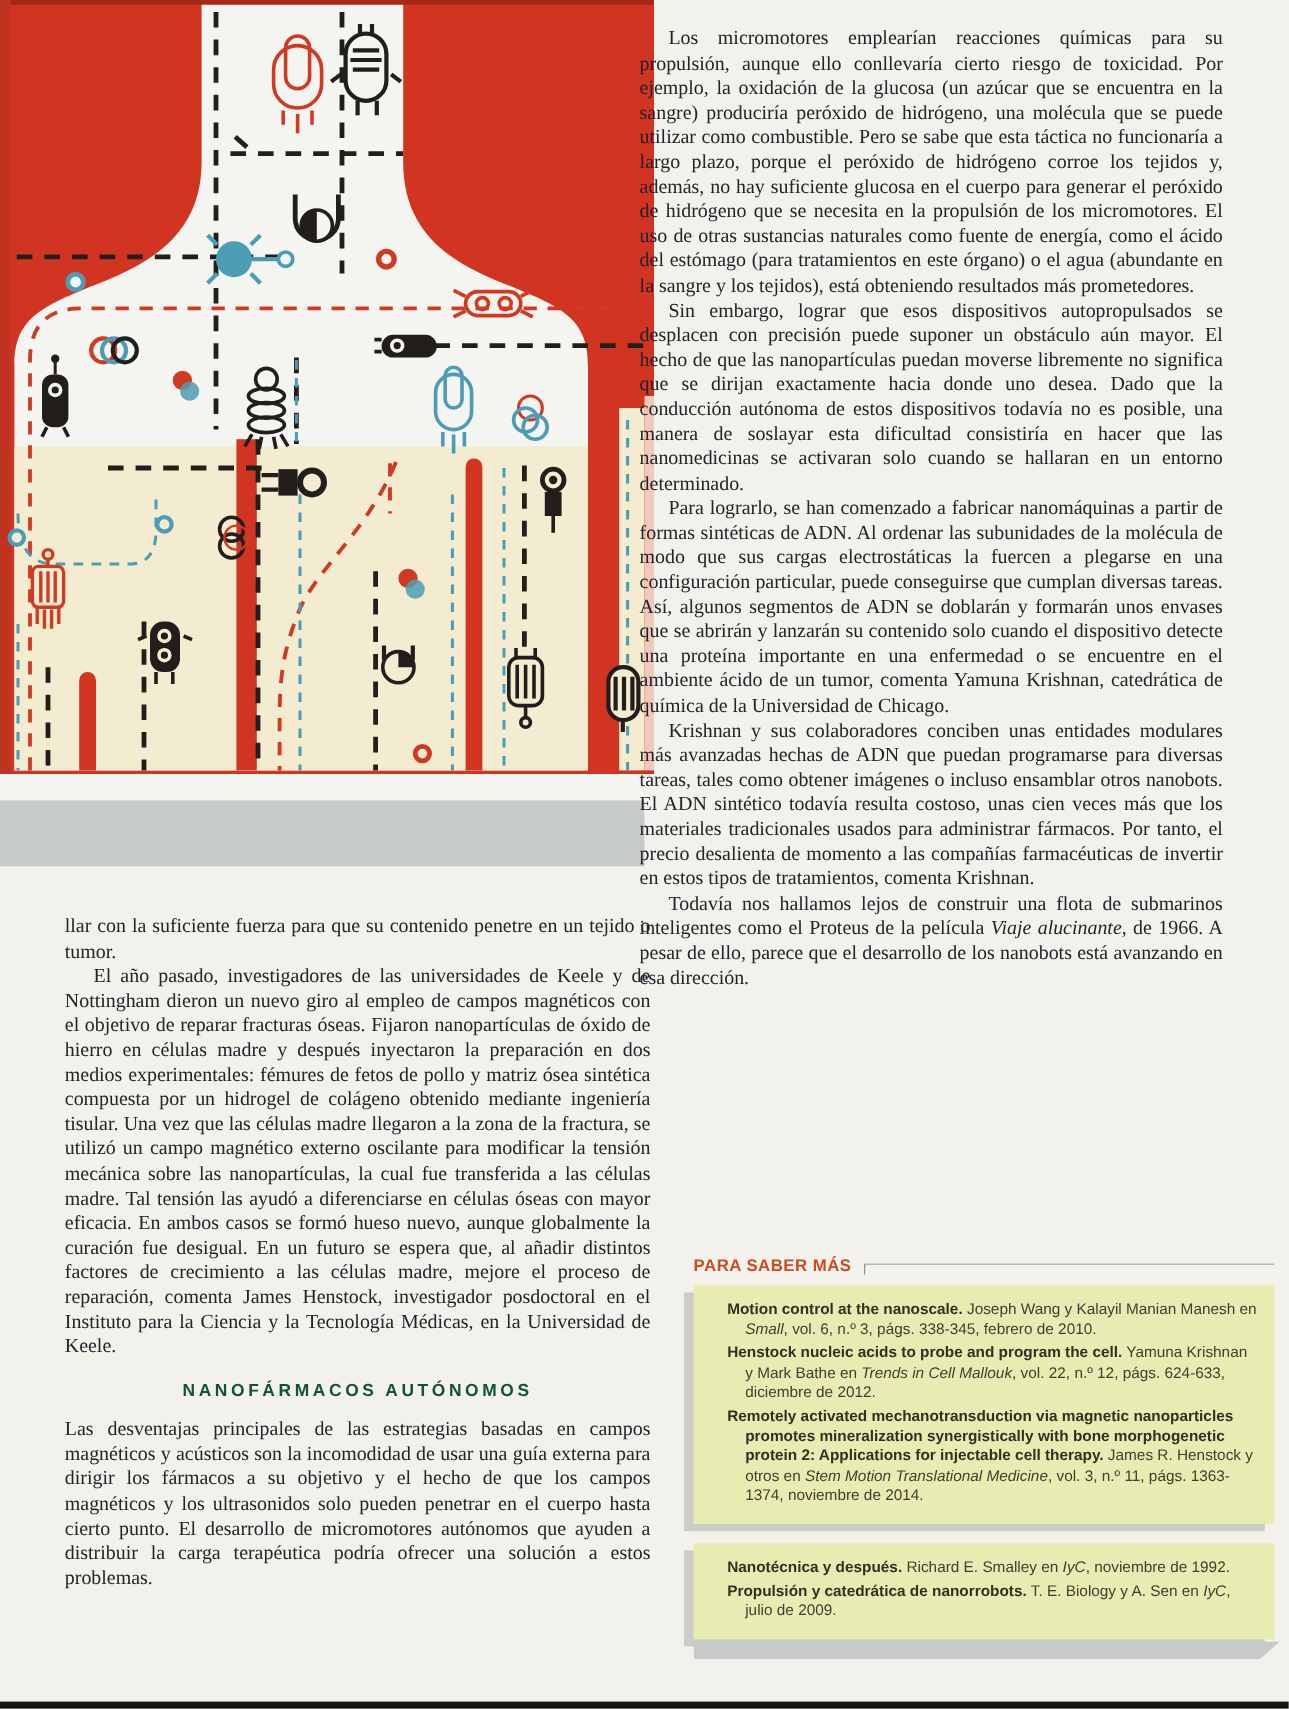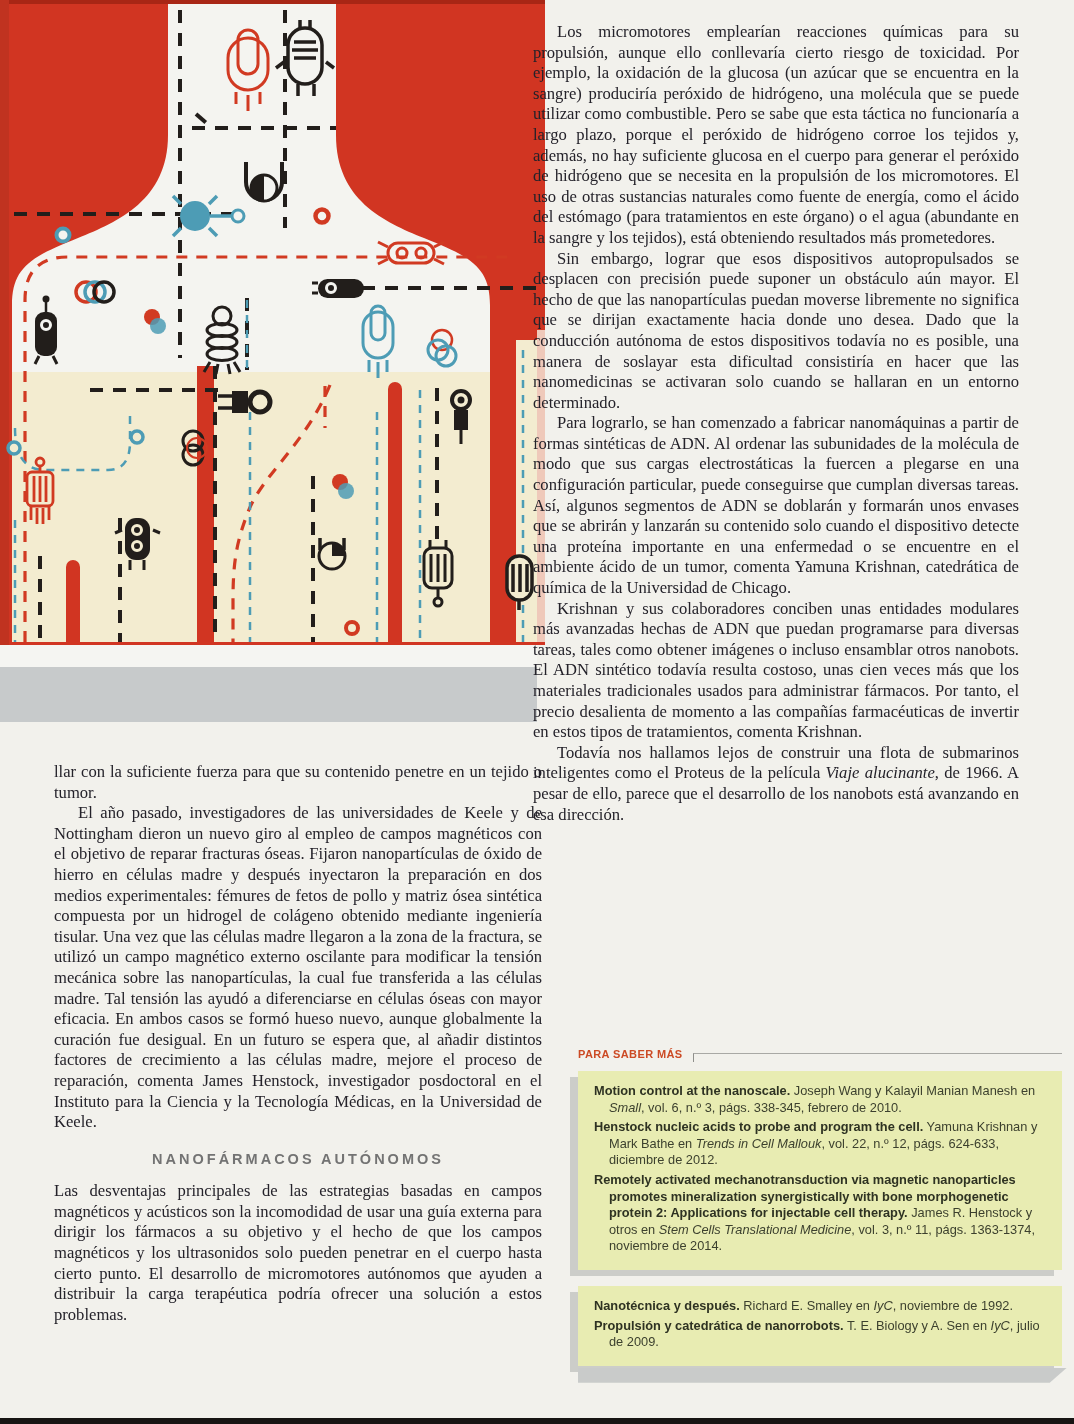--- a/index.html
+++ b/index.html
@@ -10,28 +10,28 @@
   }
   .illustration{position:absolute;left:0;top:0;width:545px;height:740px;}
   .column{position:absolute;color:#24222a;font-size:16.6px;line-height:20.6px;text-align:justify;}
   .column p{margin:0;text-indent:24px;}
   .column p.no-indent{text-indent:0;}
   .col-right{left:533px;top:22px;width:486px;}
   .col-left{left:54px;top:762px;width:488px;}
   .section-heading{
     font-family:"Liberation Sans", sans-serif;font-weight:bold;
     font-size:14.5px;letter-spacing:3px;text-align:center;text-indent:0 !important;
-    color:#737373;margin:16px 0 12px 0 !important;
+    color:#14532d;margin:16px 0 12px 0 !important;
   }
   .aside{position:absolute;left:578px;top:1046px;width:484px;font-family:"Liberation Sans", sans-serif;}
   .panel-header{display:flex;align-items:center;gap:10px;margin-bottom:9px;}
-  .panel-title{color:#cc4a24;font-weight:bold;font-size:11px;letter-spacing:.4px;white-space:nowrap;}
+  .panel-title{color:#cc4a24;font-weight:bold;font-size:14px;letter-spacing:.4px;white-space:nowrap;}
   .panel-rule{flex:1;height:8px;border-top:1px solid #a9a9a5;border-left:1px solid #8f8f8b;margin-top:7px;}
   .ref-box{
-    background:#e8ecb2;padding:12px 14px 12px 16px;margin-bottom:16px;
+    background:#e8ecb2;padding:12px 14px 12px 28px;margin-bottom:16px;
     box-shadow:-8px 6px 0 #cccdc9;
   }
   .ref-box p{
     margin:0 0 3px 0;font-size:12.8px;line-height:16.6px;color:#3c402e;
     padding-left:15px;text-indent:-15px;
   }
   .ref-box b{color:#2e3222;}
   .bottom-shadow{
     height:15px;background:#c9cbca;margin-top:2px;width:101%;
     clip-path:polygon(0 0,100% 0,96.5% 100%,0 100%);
@@ -235,21 +235,21 @@
 
 <div class="aside">
 
   <div class="panel-header">
     <span class="panel-title">PARA SABER MÁS</span>
     <span class="panel-rule"></span>
   </div>
   <div class="ref-box">
     <p><b>Motion control at the nanoscale.</b><span> Joseph Wang y Kalayil Manian Manesh en </span><i>Small</i><span>, vol. 6, n.º 3, págs. 338-345, febrero de 2010.</span></p>
     <p><b>Henstock nucleic acids to probe and program the cell.</b><span> Yamuna Krishnan y Mark Bathe en </span><i>Trends in Cell Mallouk</i><span>, vol. 22, n.º 12, págs. 624-633, diciembre de 2012.</span></p>
-    <p><b>Remotely activated mechanotransduction via magnetic nanoparticles promotes mineralization synergistically with bone morphogenetic protein 2: Applications for injectable cell therapy.</b><span> James R. Henstock y otros en </span><i>Stem Cells Translational Medicine</i><span>, vol. 3, n.º 11, págs. 1363-1374, noviembre de 2014.</span></p>
+    <p><b>Remotely activated mechanotransduction via magnetic nanoparticles promotes mineralization synergistically with bone morphogenetic protein 2: Applications for injectable cell therapy.</b><span> James R. Henstock y otros en </span><i>Stem Motion Translational Medicine</i><span>, vol. 3, n.º 11, págs. 1363-1374, noviembre de 2014.</span></p>
   </div>
 
   <div class="ref-box" style="margin-bottom:0;">
     <p><b>Nanotécnica y después.</b><span> Richard E. Smalley en </span><i>IyC</i><span>, noviembre de 1992.</span></p>
     <p><b>Propulsión y catedrática de nanorrobots.</b><span> T. E. Biology y A. Sen en </span><i>IyC</i><span>, julio de 2009.</span></p>
   </div>
 
   <div class="bottom-shadow"></div>
 </div>
 

